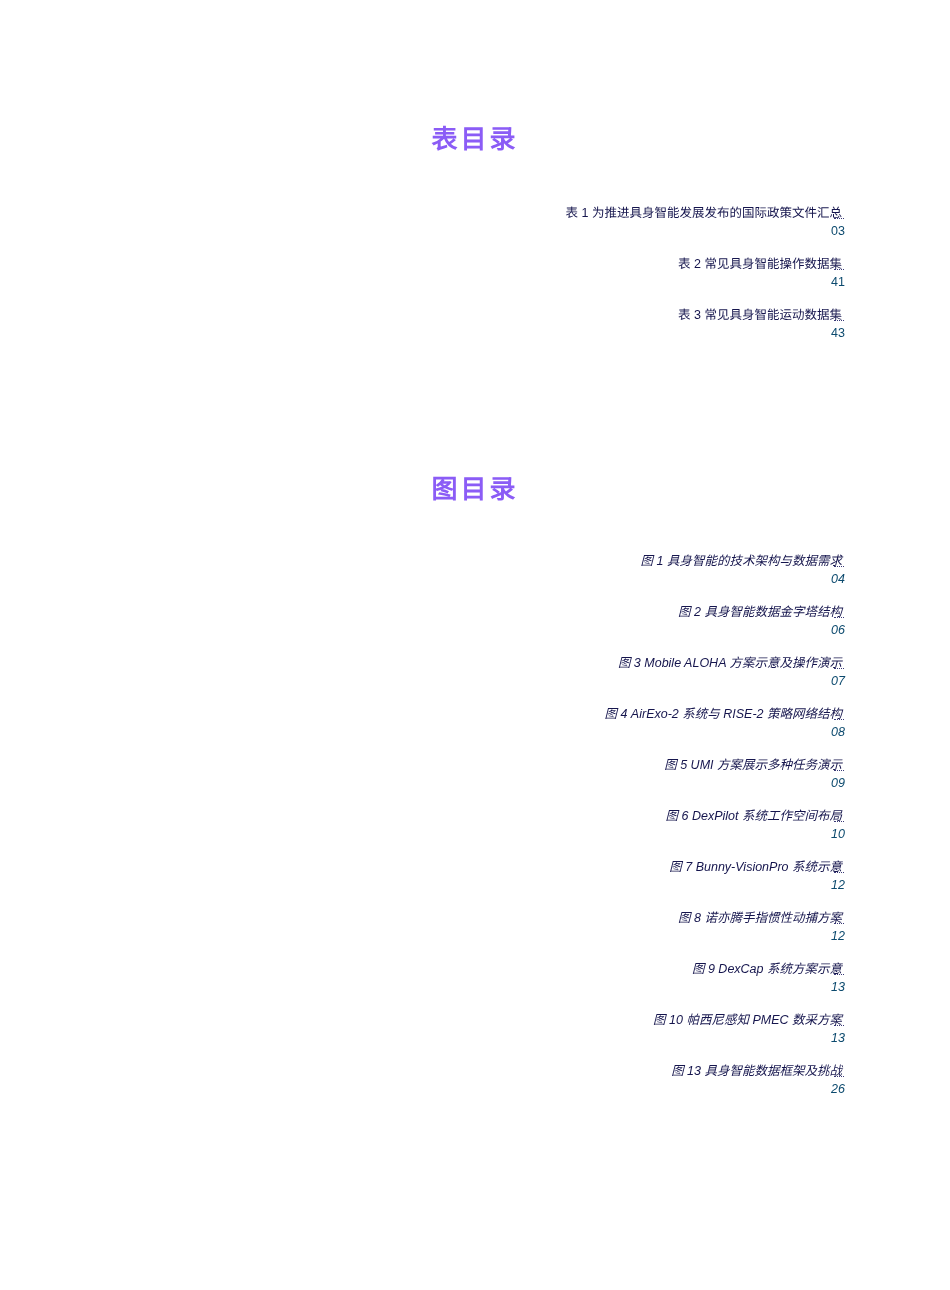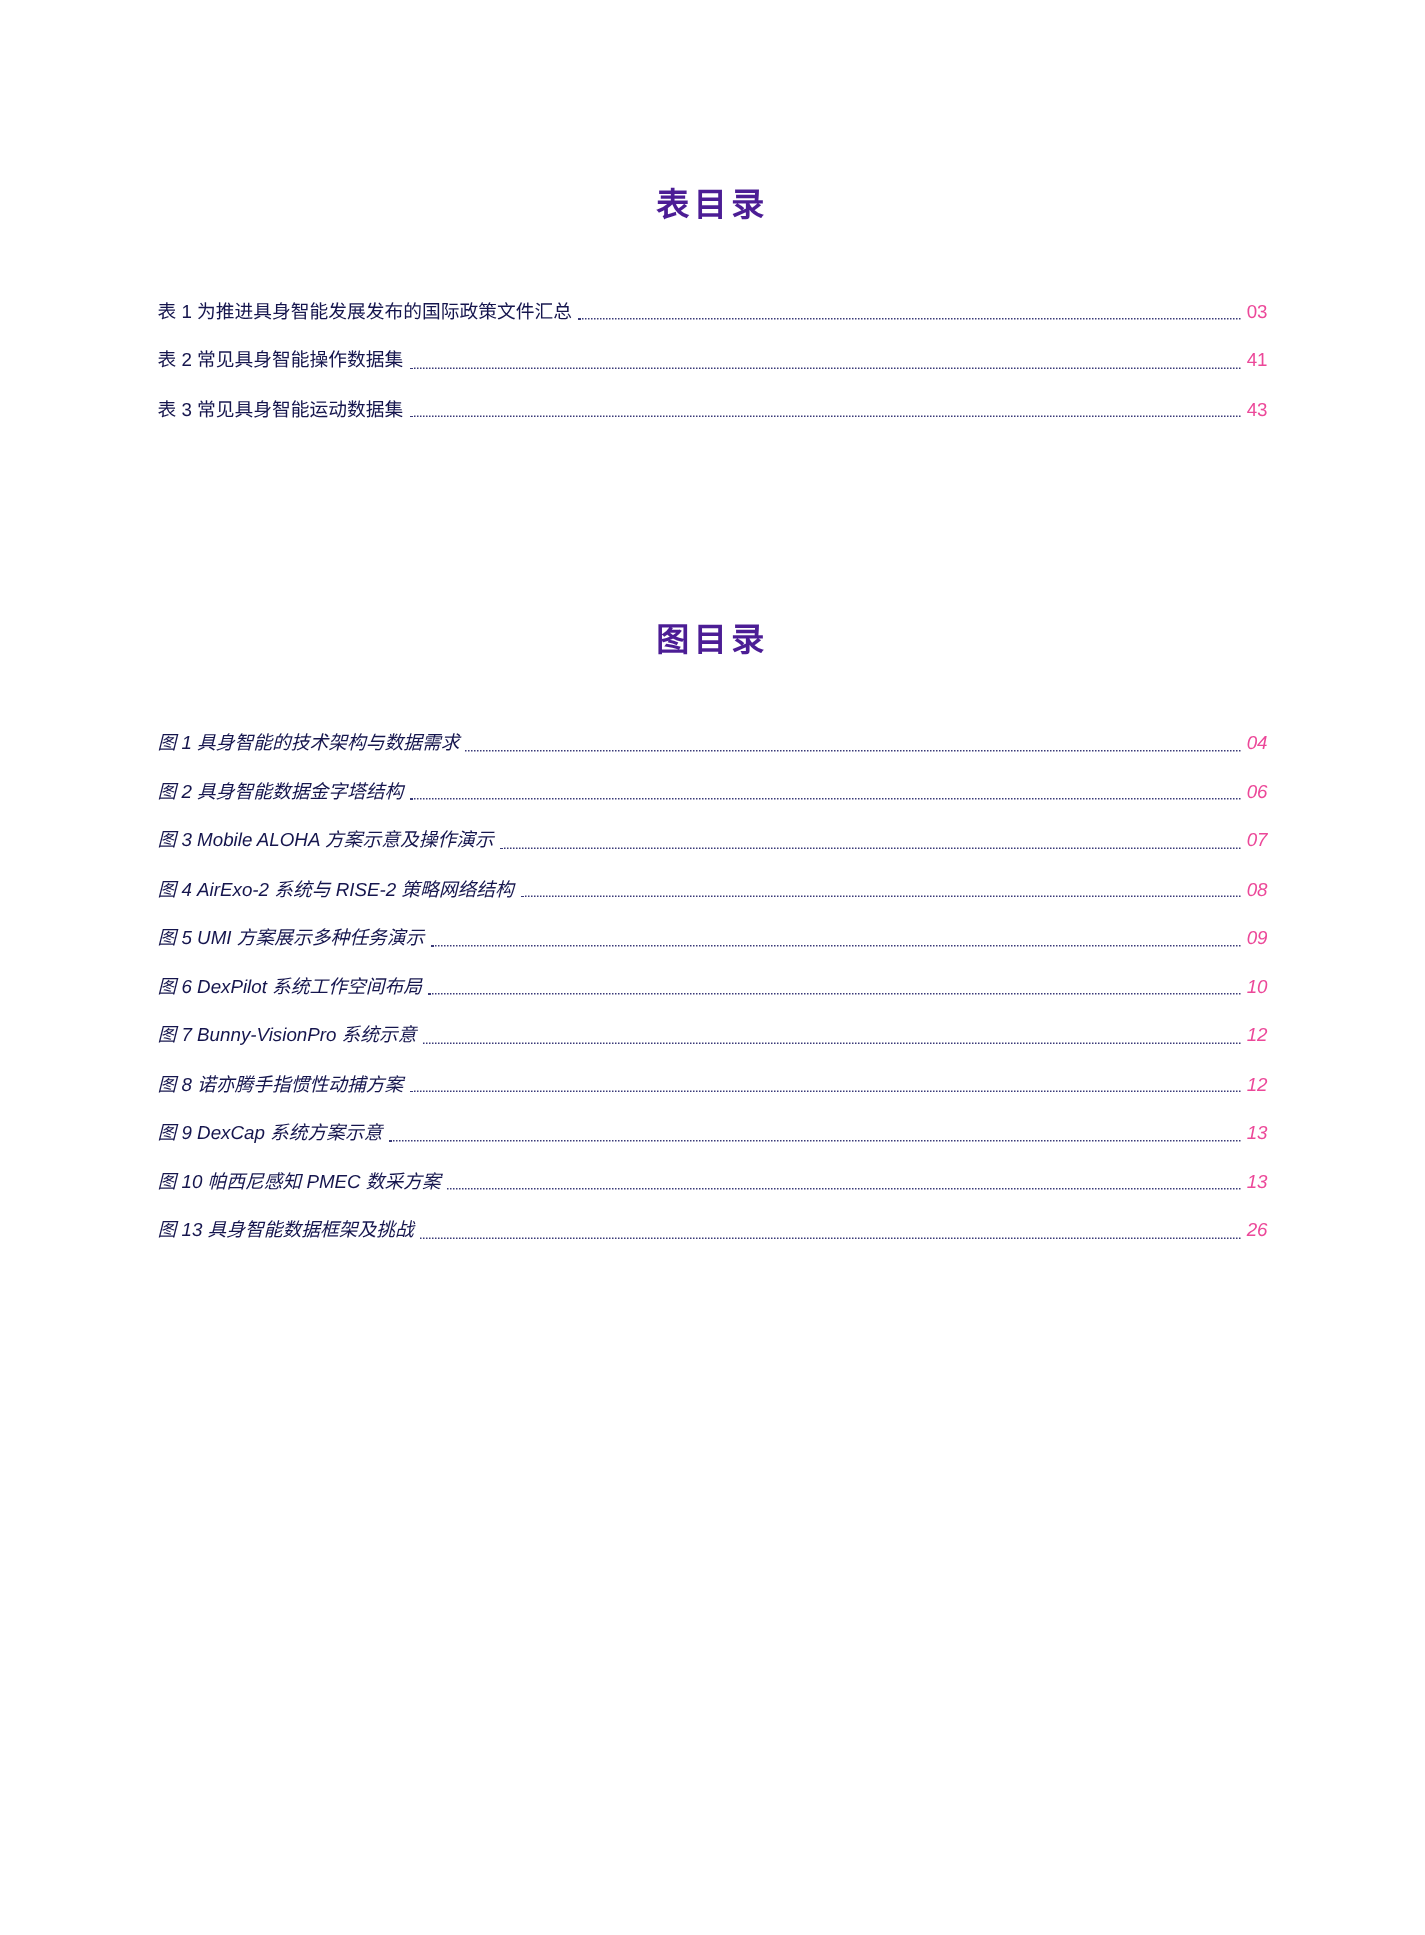--- a/index.html
+++ b/index.html
@@ -17,22 +17,22 @@
   }
   .page {
     width: 950px;
     height: 1290px;
     box-sizing: border-box;
     padding: 0 105px;
     position: relative;
   }
   .section-title {
     text-align: center;
-    color: #4c1d95;
-    font-size: 22px;
+    color: #8b5cf6;
+    font-size: 26px;
     font-weight: 700;
     letter-spacing: 3px;
   }
   .tables-title {
     margin-top: 118px;
     margin-bottom: 0;
   }
   .figures-title {
     margin-top: 118px;
     margin-bottom: 0;
@@ -50,37 +50,38 @@
     font-style: italic;
   }
   .toc-entry {
     display: flex;
     align-items: flex-end;
     font-size: 12.5px;
     color: #15154d;
     line-height: 1.4;
     padding: 7.5px 0;
     white-space: nowrap;
+    flex-direction: column;
   }
   .toc-label {
     flex: 0 0 auto;
     padding-right: 3px;
   }
   .toc-dots {
     flex: 1 1 auto;
     border-bottom: 1px dotted #3a3a78;
     position: relative;
     top: -4px;
     margin: 0 1px;
     min-width: 10px;
   }
   .toc-page {
     flex: 0 0 auto;
     padding-left: 3px;
-    color: #ec4899;
+    color: #0c4a6e;
     font-size: 12.5px;
   }
 </style>
 </head>
 <body>
 
 <div class="page">
 
   <h1 class="section-title tables-title">表目录</h1>
 

